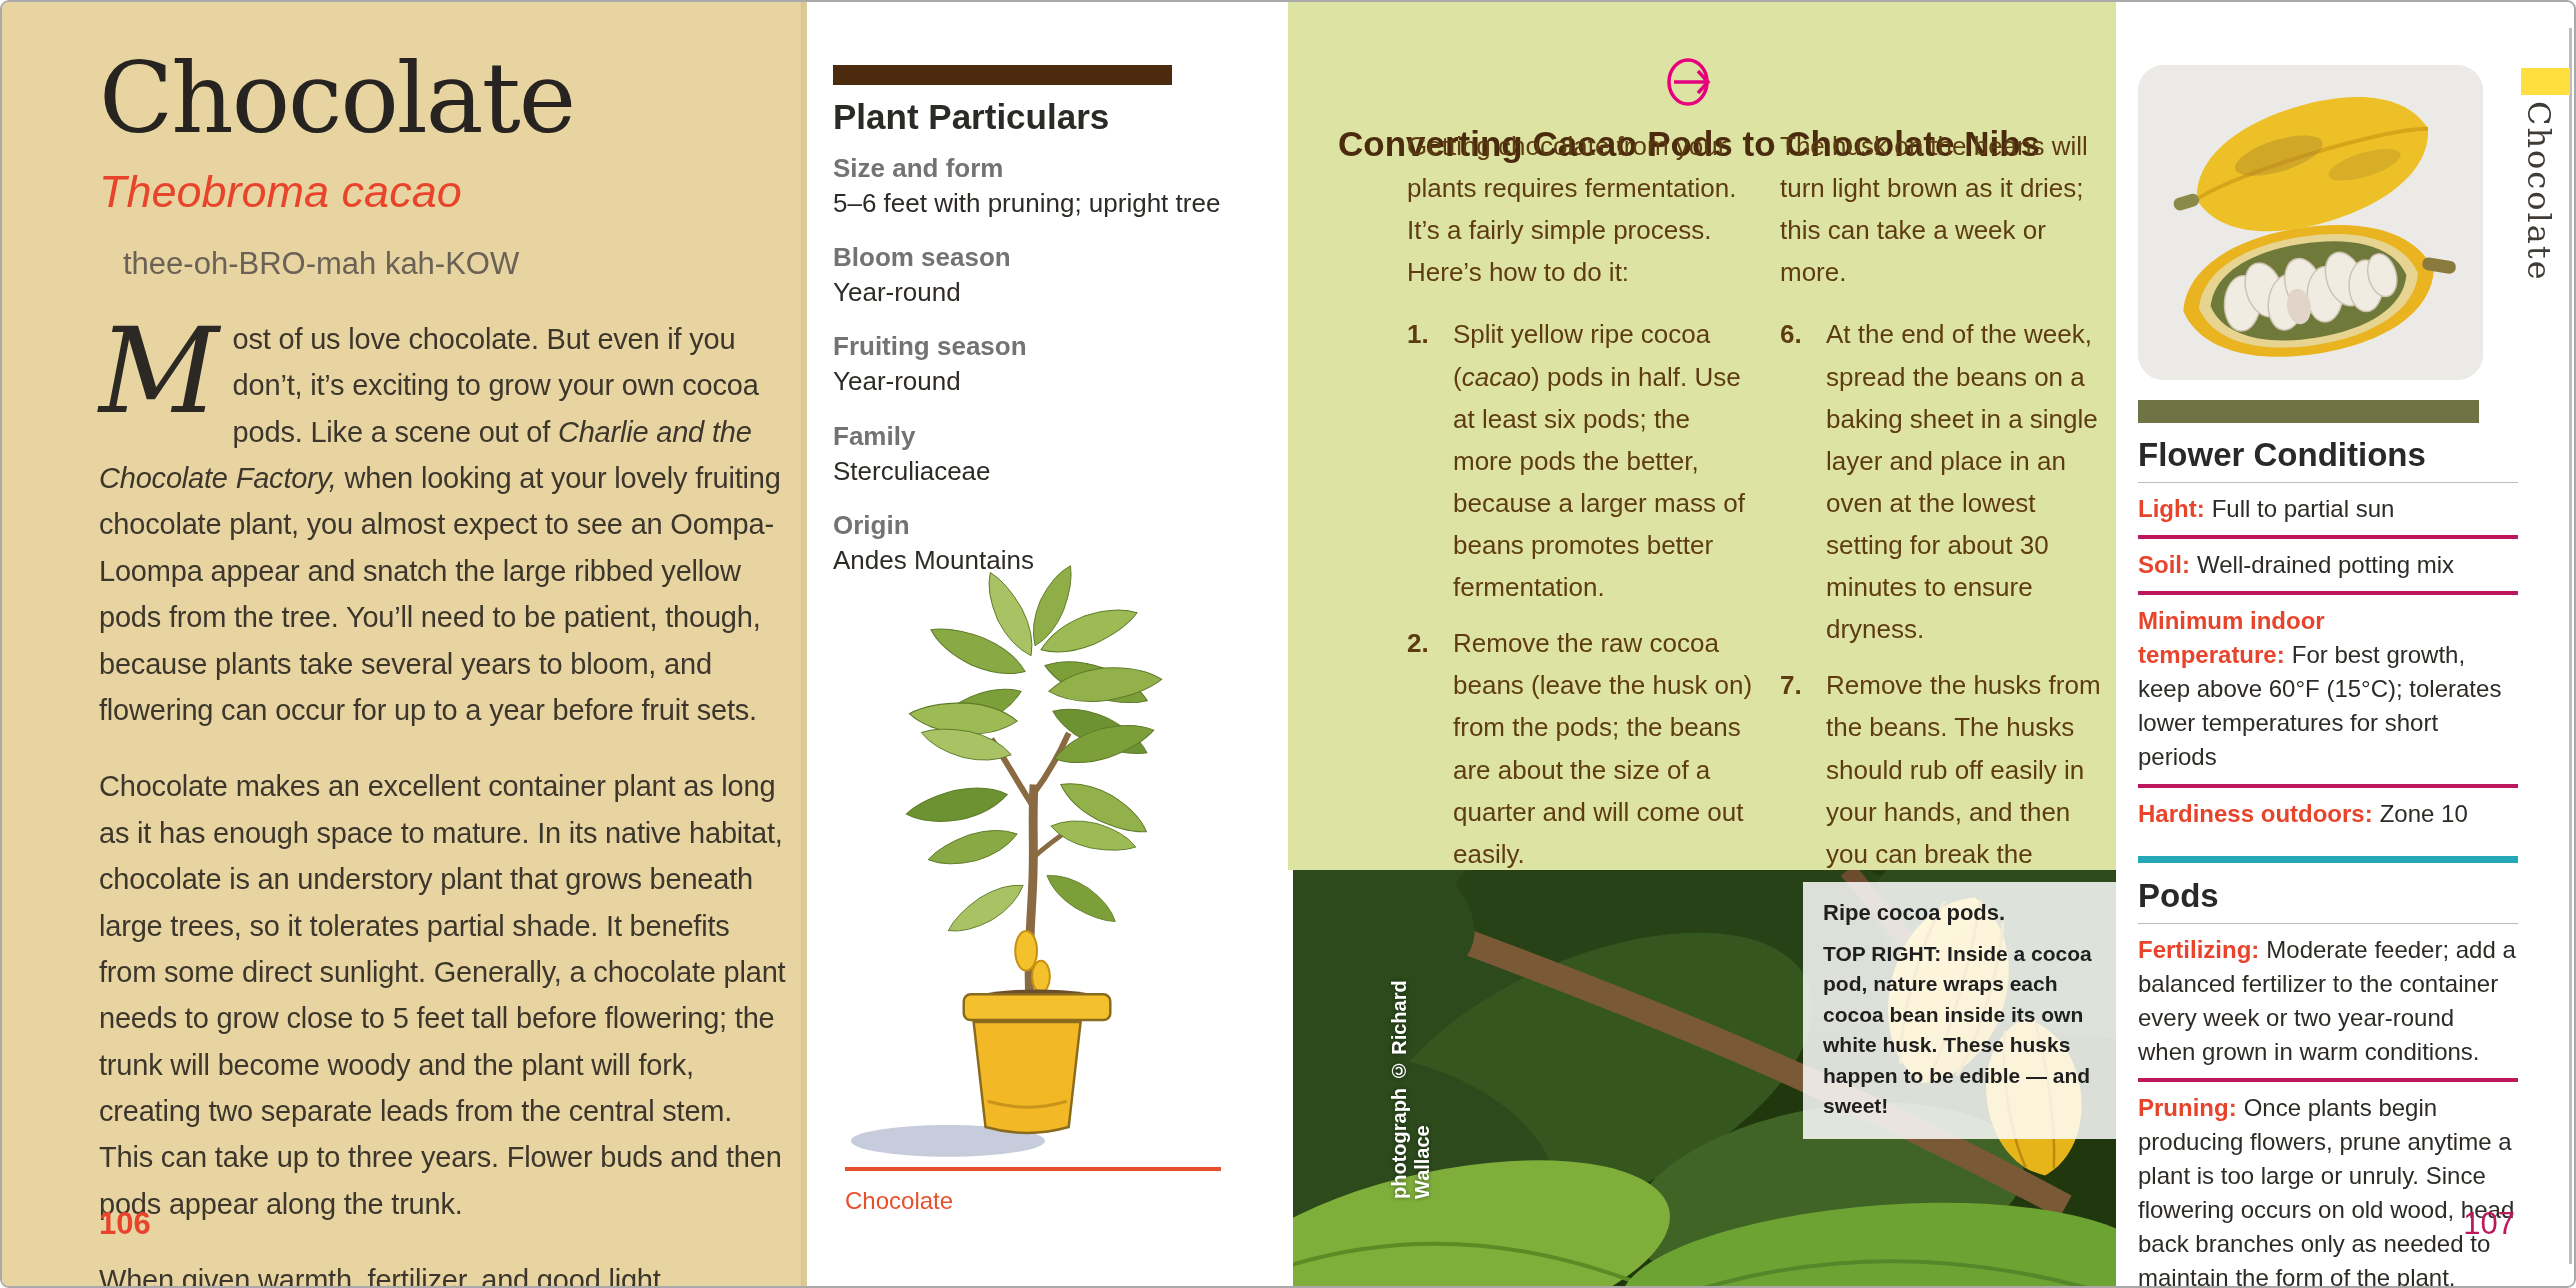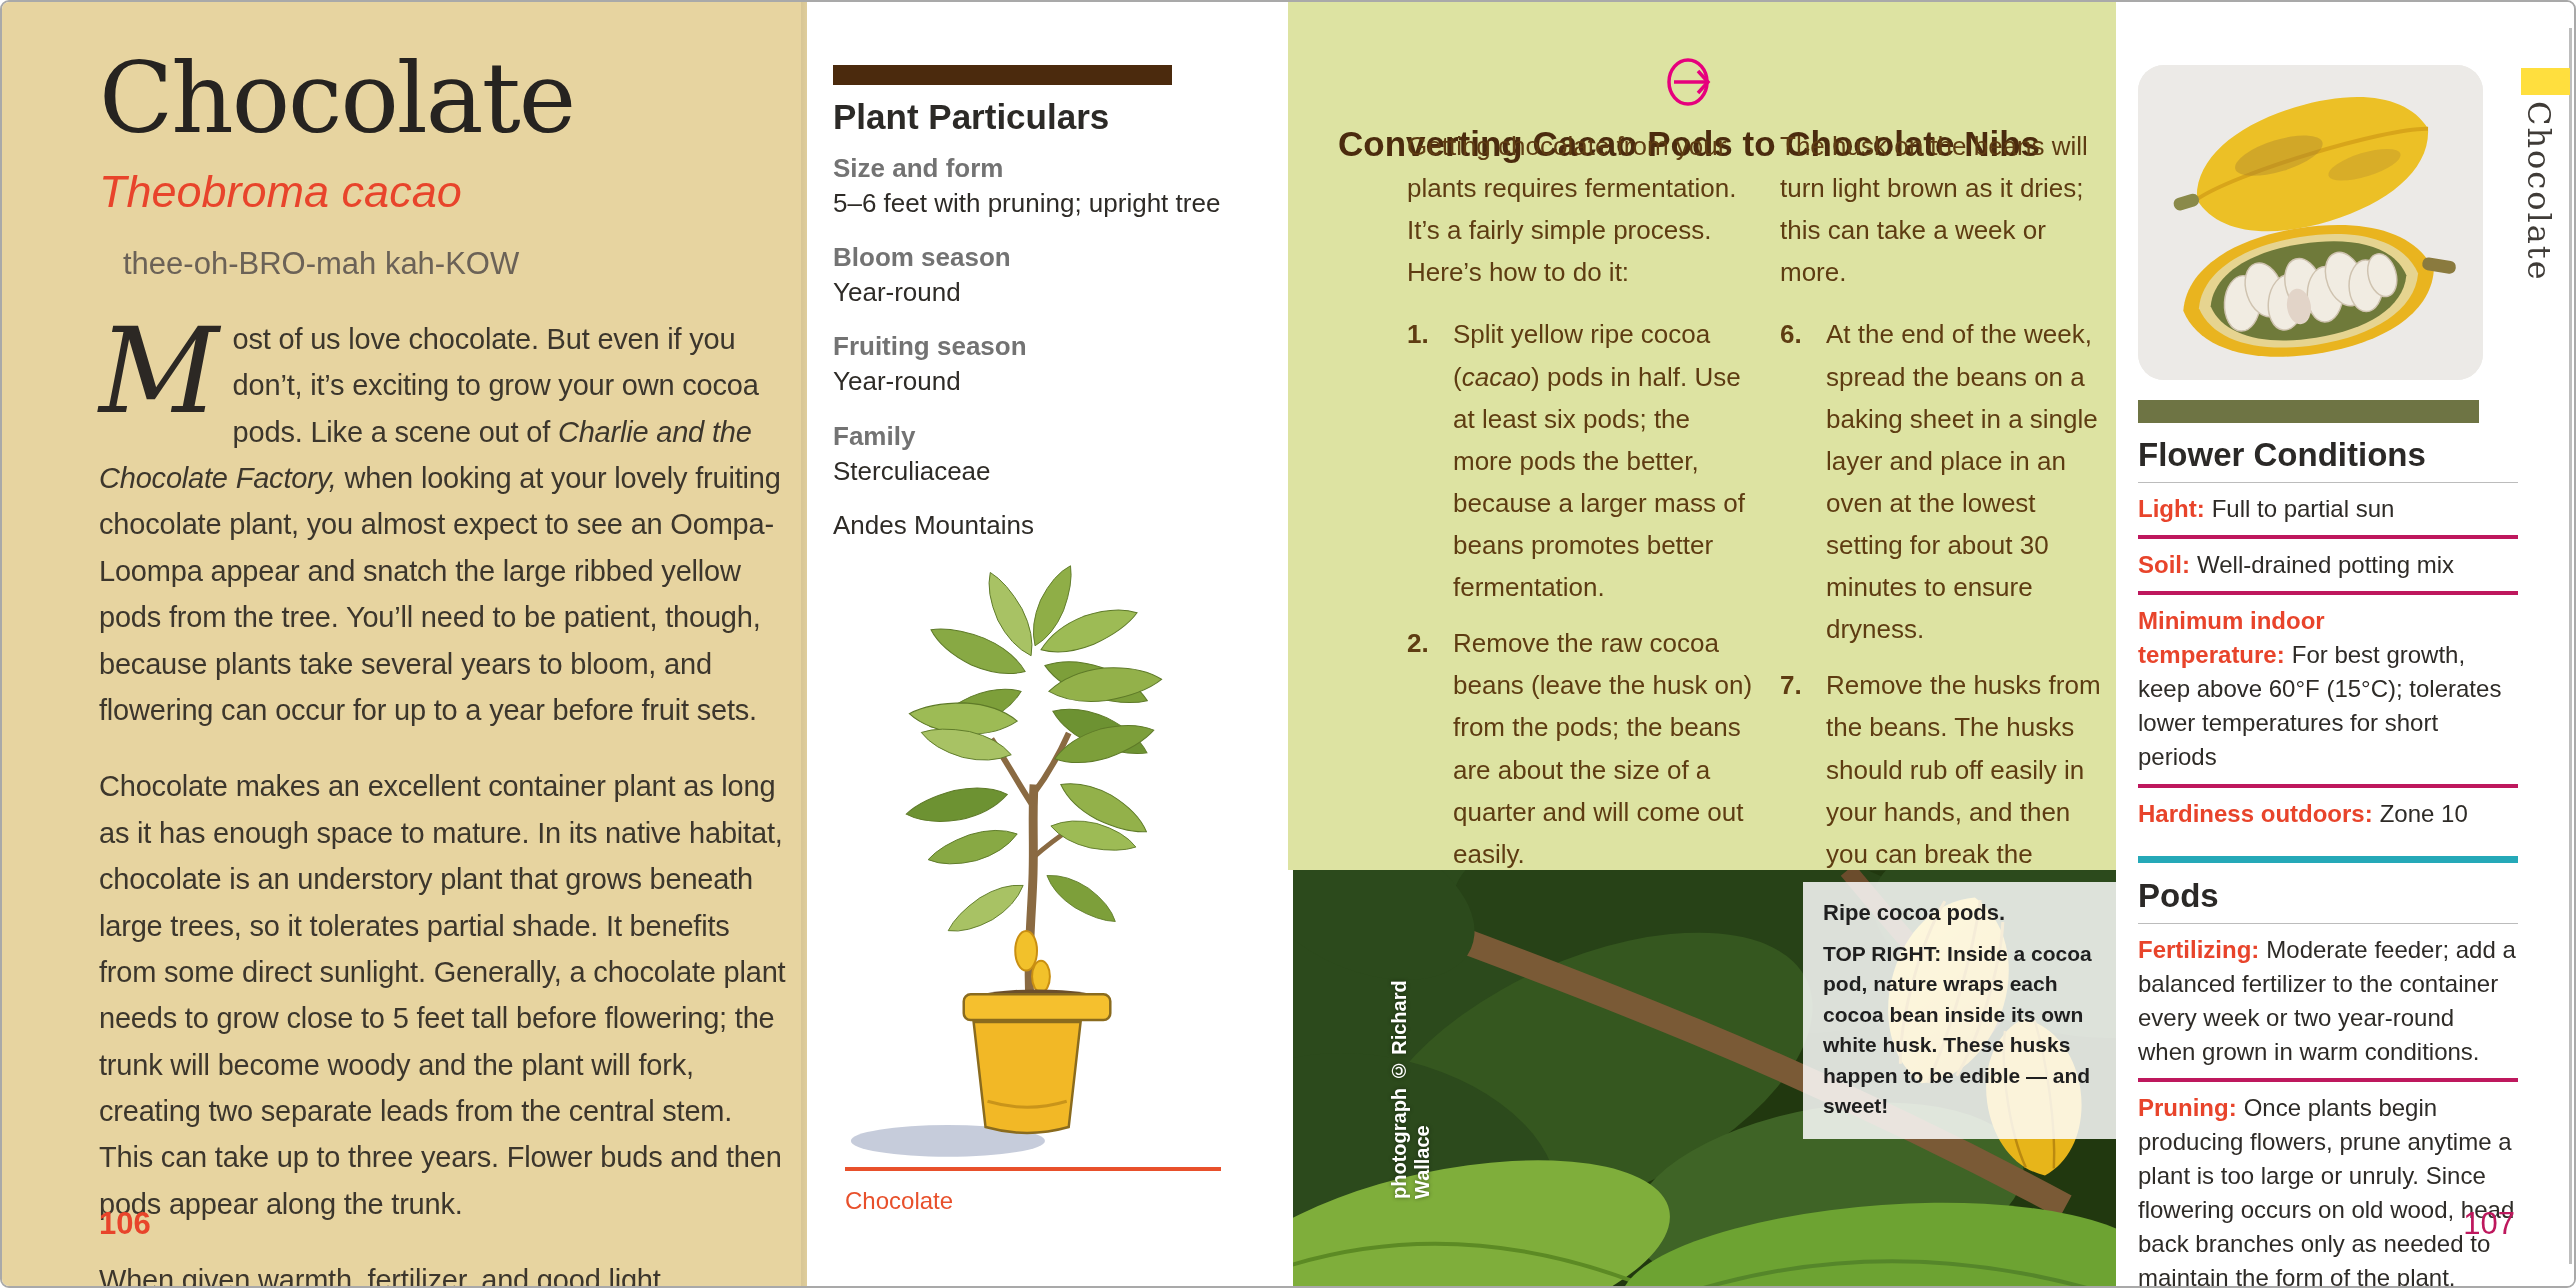--- a/index.html
+++ b/index.html
@@ -101,20 +101,21 @@
         </div>
       <div class="pp-group">
           <div class="pp-label">Fruiting season</div>
           <div class="pp-value">Year-round</div>
         </div>
       <div class="pp-group">
           <div class="pp-label">Family</div>
           <div class="pp-value">Sterculiaceae</div>
         </div>
       <div class="pp-group">
+          <div class="pp-label">Origin</div>
           <div class="pp-value">Andes Mountains</div>
         </div>
     </div>
 
     <svg class="plant-illo" viewBox="0 0 408 668" xmlns="http://www.w3.org/2000/svg">
       <defs>
         <path id="leafshape" d="M0,0 Q20,-16 52,-17 Q86,-16 104,-2 Q86,10 52,13 Q20,14 0,0 Z"></path>
       </defs>
       <ellipse cx="112" cy="650" rx="98" ry="16" fill="#97a3bd" opacity="0.55"></ellipse>
       <path d="M196,524 C191,470 197,420 198,380 C199,345 197,322 199,290" stroke="#8a6a42" stroke-width="9" fill="none"></path>

